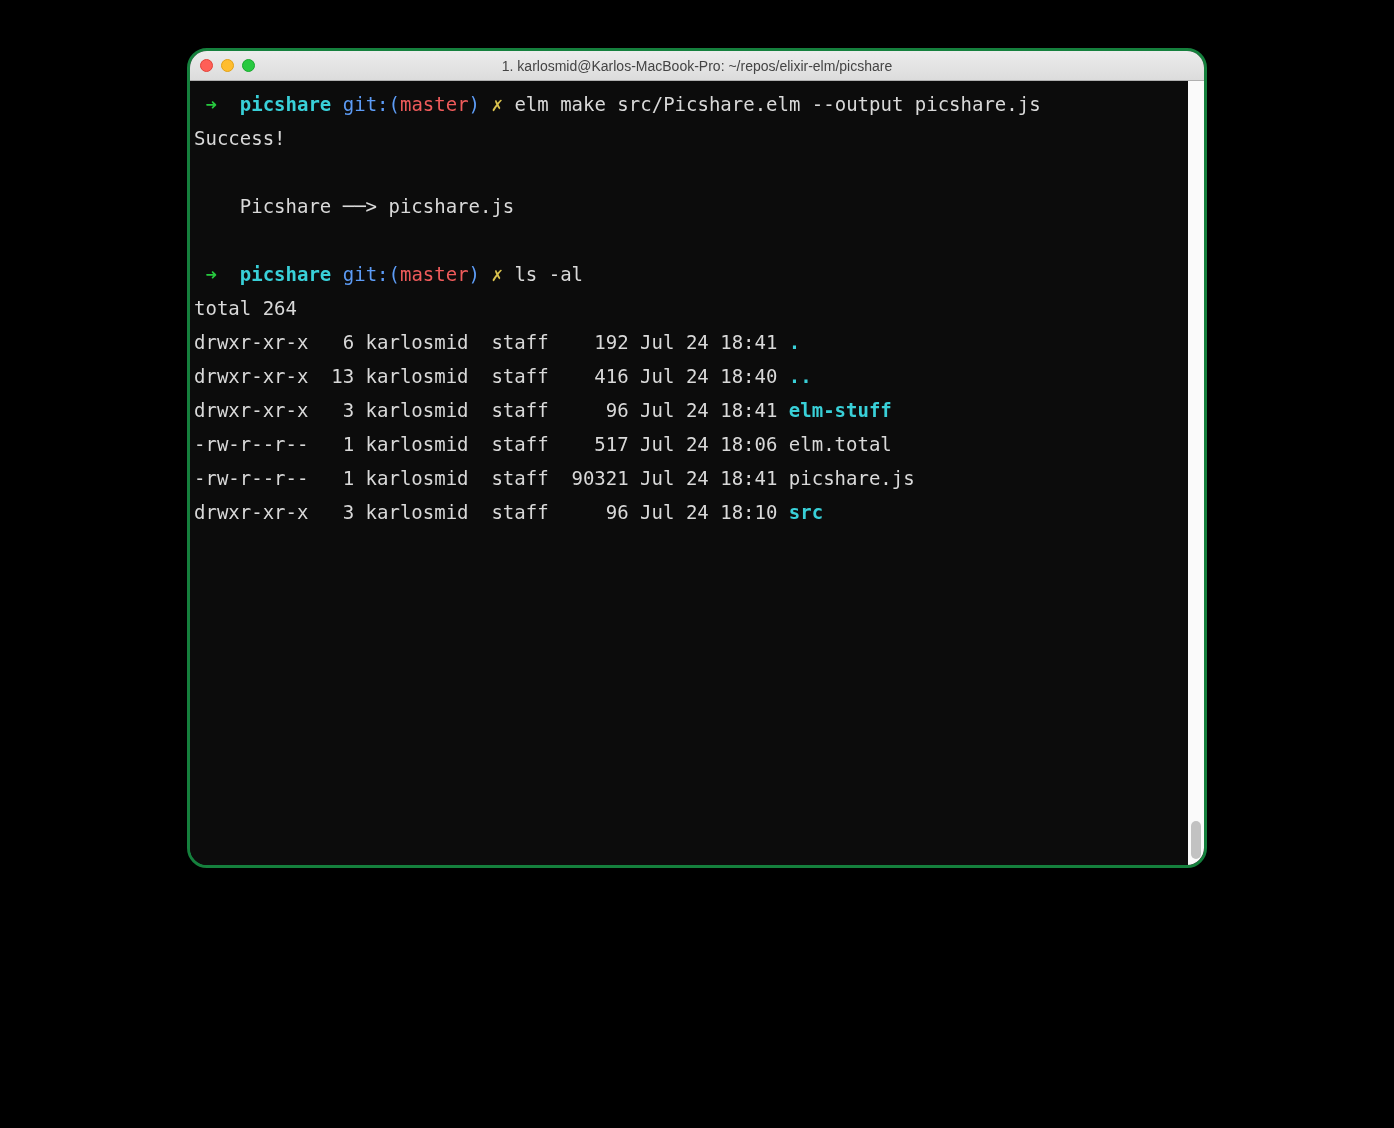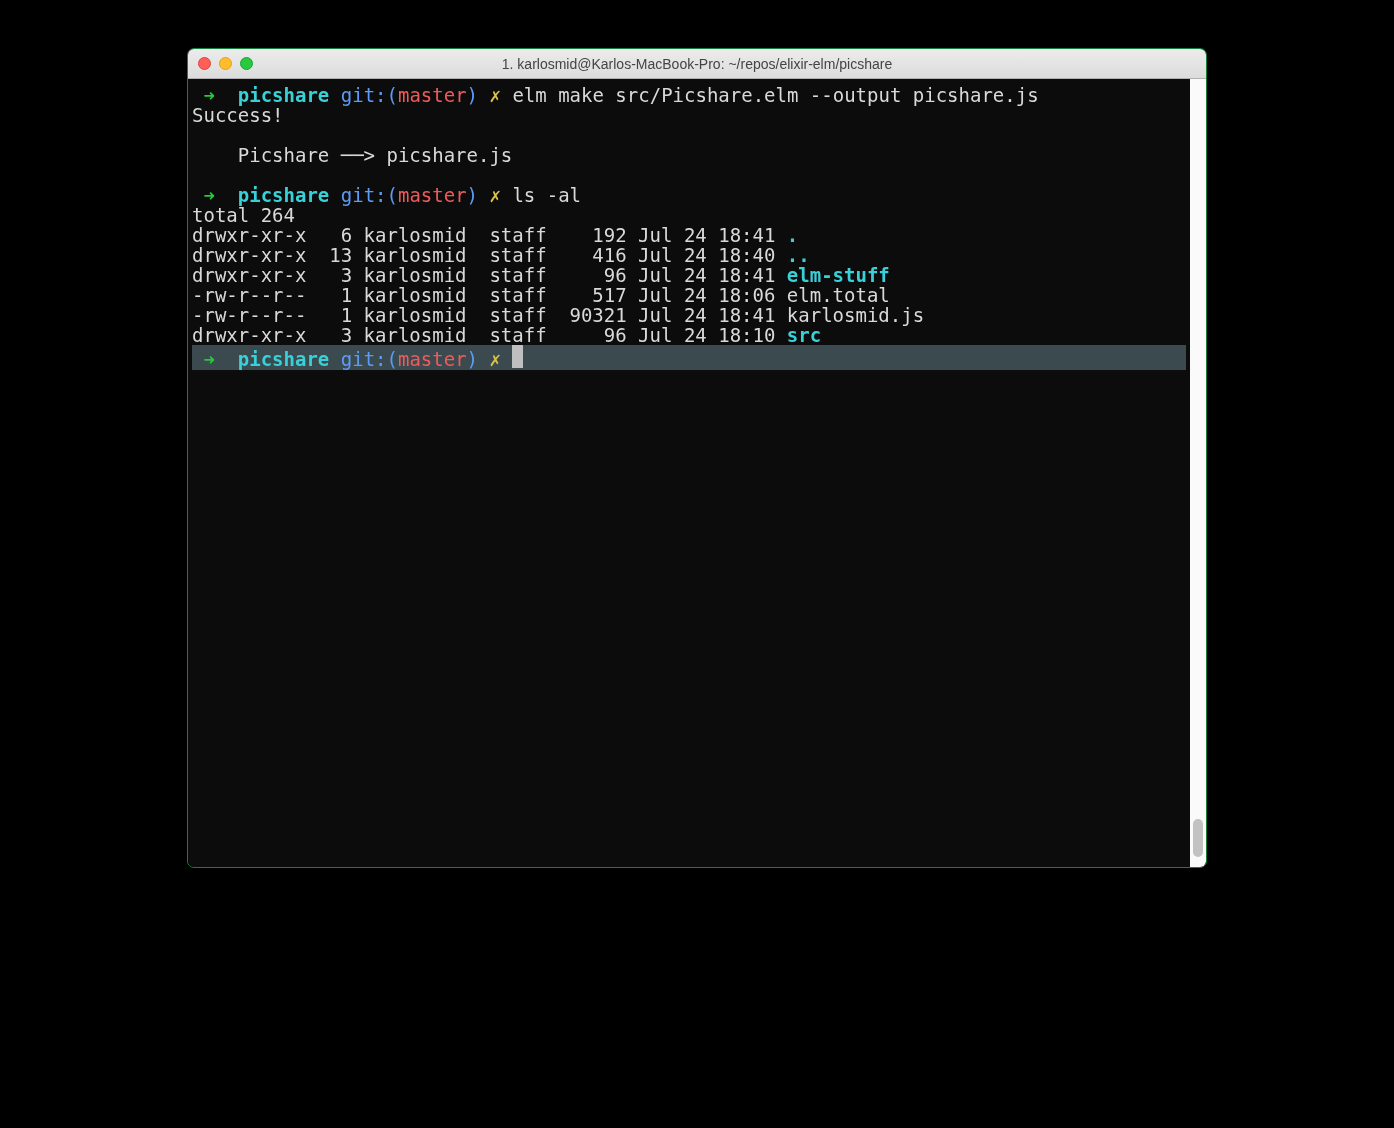--- a/index.html
+++ b/index.html
@@ -10,26 +10,26 @@
       font-family: "Menlo", "Monaco", monospace;
       display: flex;
       align-items: flex-start;
       justify-content: center;
       padding-top: 48px;
     }
     .window {
       width: 1020px;
       height: 820px;
       background: #0c0c0c;
-      border-radius: 7px;
+      border-radius: 20px;
       overflow: hidden;
       box-shadow: 0 20px 60px rgba(0,0,0,0.6);
       display: flex;
       flex-direction: column;
-      border: 1px solid #15803d;
+      border: 3px solid #15803d;
     }
     .titlebar {
       height: 30px;
       background: linear-gradient(#ececec, #dcdcdc);
       display: flex;
       align-items: center;
       padding: 0 10px;
       position: relative;
       border-bottom: 1px solid #b0b0b0;
     }
@@ -56,21 +56,21 @@
     }
     .term-wrapper {
       flex: 1;
       display: flex;
       background: #0c0c0c;
     }
     .term {
       flex: 1;
       padding: 6px 4px;
       font-size: 19px;
-      line-height: 20px;
+      line-height: 34px;
       white-space: pre;
       color: #d9d9d9;
       overflow: hidden;
     }
     .scrollbar {
       width: 16px;
       background: #fafafa;
       position: relative;
     }
     .scrollbar-thumb {
@@ -119,20 +119,20 @@
 <span class="plain">Success!</span>
 
 <span class="plain">    Picshare ──&gt; picshare.js</span>
 
 <span> <span class="arrow">➜</span>  <span class="cwd">picshare</span> <span class="gitlbl">git:(</span><span class="branch">master</span><span class="gitlbl">)</span> <span class="x">✗</span> <span class="cmd">ls -al</span></span>
 <span class="plain">total 264</span>
 <span id="ls-rows">drwxr-xr-x   6 karlosmid  staff    192 Jul 24 18:41 <span class="dir">.</span>
 drwxr-xr-x  13 karlosmid  staff    416 Jul 24 18:40 <span class="dir">..</span>
 drwxr-xr-x   3 karlosmid  staff     96 Jul 24 18:41 <span class="dir">elm-stuff</span>
 -rw-r--r--   1 karlosmid  staff    517 Jul 24 18:06 <span class="plain">elm.total</span>
--rw-r--r--   1 karlosmid  staff  90321 Jul 24 18:41 <span class="plain">karlosmid.js</span>
+-rw-r--r--   1 karlosmid  staff  90321 Jul 24 18:41 <span class="plain">picshare.js</span>
 drwxr-xr-x   3 karlosmid  staff     96 Jul 24 18:10 <span class="dir">src</span>
-</span><span class="active-line"> <span class="arrow">➜</span>  <span class="cwd">picshare</span> <span class="gitlbl">git:(</span><span class="branch">master</span><span class="gitlbl">)</span> <span class="x">✗</span> <span class="cursor"></span></span></div>
+</span></div>
     <div class="scrollbar">
       <div class="scrollbar-thumb" style="top: 740px; height: 38px;"></div>
     </div>
   </div>
 </div>
 
 </body></html>

